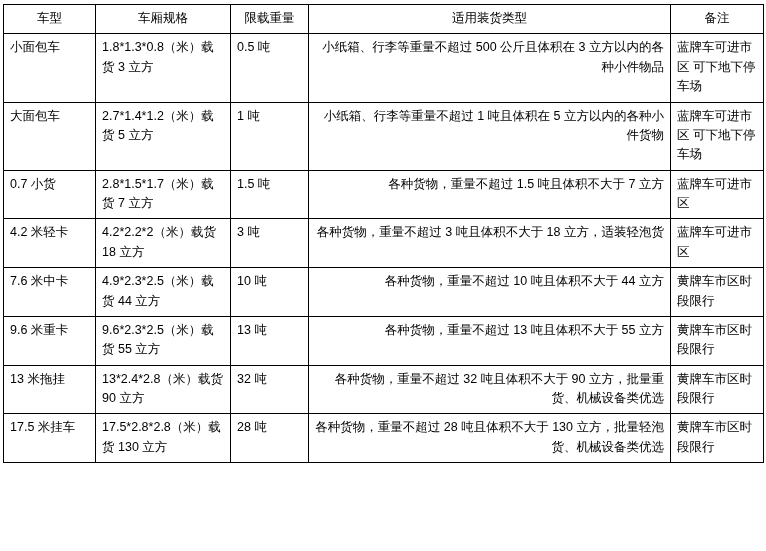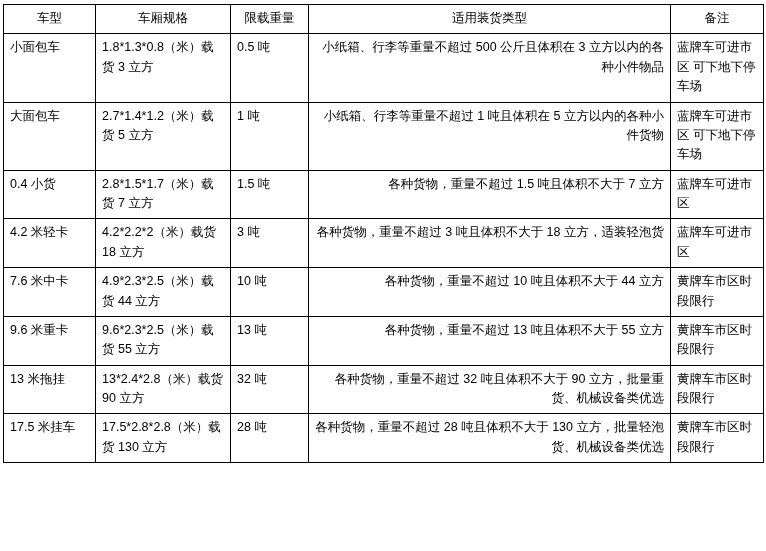--- a/index.html
+++ b/index.html
@@ -82,21 +82,21 @@
           <td class="col-remark">蓝牌车可进市区 可下地下停车场</td>
         </tr>
         <tr>
           <td class="col-type">大面包车</td>
           <td class="col-spec">2.7*1.4*1.2（米）载货 5 立方</td>
           <td class="col-load">1 吨</td>
           <td class="col-cargo">小纸箱、行李等重量不超过 1 吨且体积在 5 立方以内的各种小件货物</td>
           <td class="col-remark">蓝牌车可进市区 可下地下停车场</td>
         </tr>
         <tr>
-          <td class="col-type">0.4 小货</td>
+          <td class="col-type">0.7 小货</td>
           <td class="col-spec">2.8*1.5*1.7（米）载货 7 立方</td>
           <td class="col-load">1.5 吨</td>
           <td class="col-cargo">各种货物，重量不超过 1.5 吨且体积不大于 7 立方</td>
           <td class="col-remark">蓝牌车可进市区</td>
         </tr>
         <tr>
           <td class="col-type">4.2 米轻卡</td>
           <td class="col-spec">4.2*2.2*2（米）载货 18 立方</td>
           <td class="col-load">3 吨</td>
           <td class="col-cargo">各种货物，重量不超过 3 吨且体积不大于 18 立方，适装轻泡货</td>

